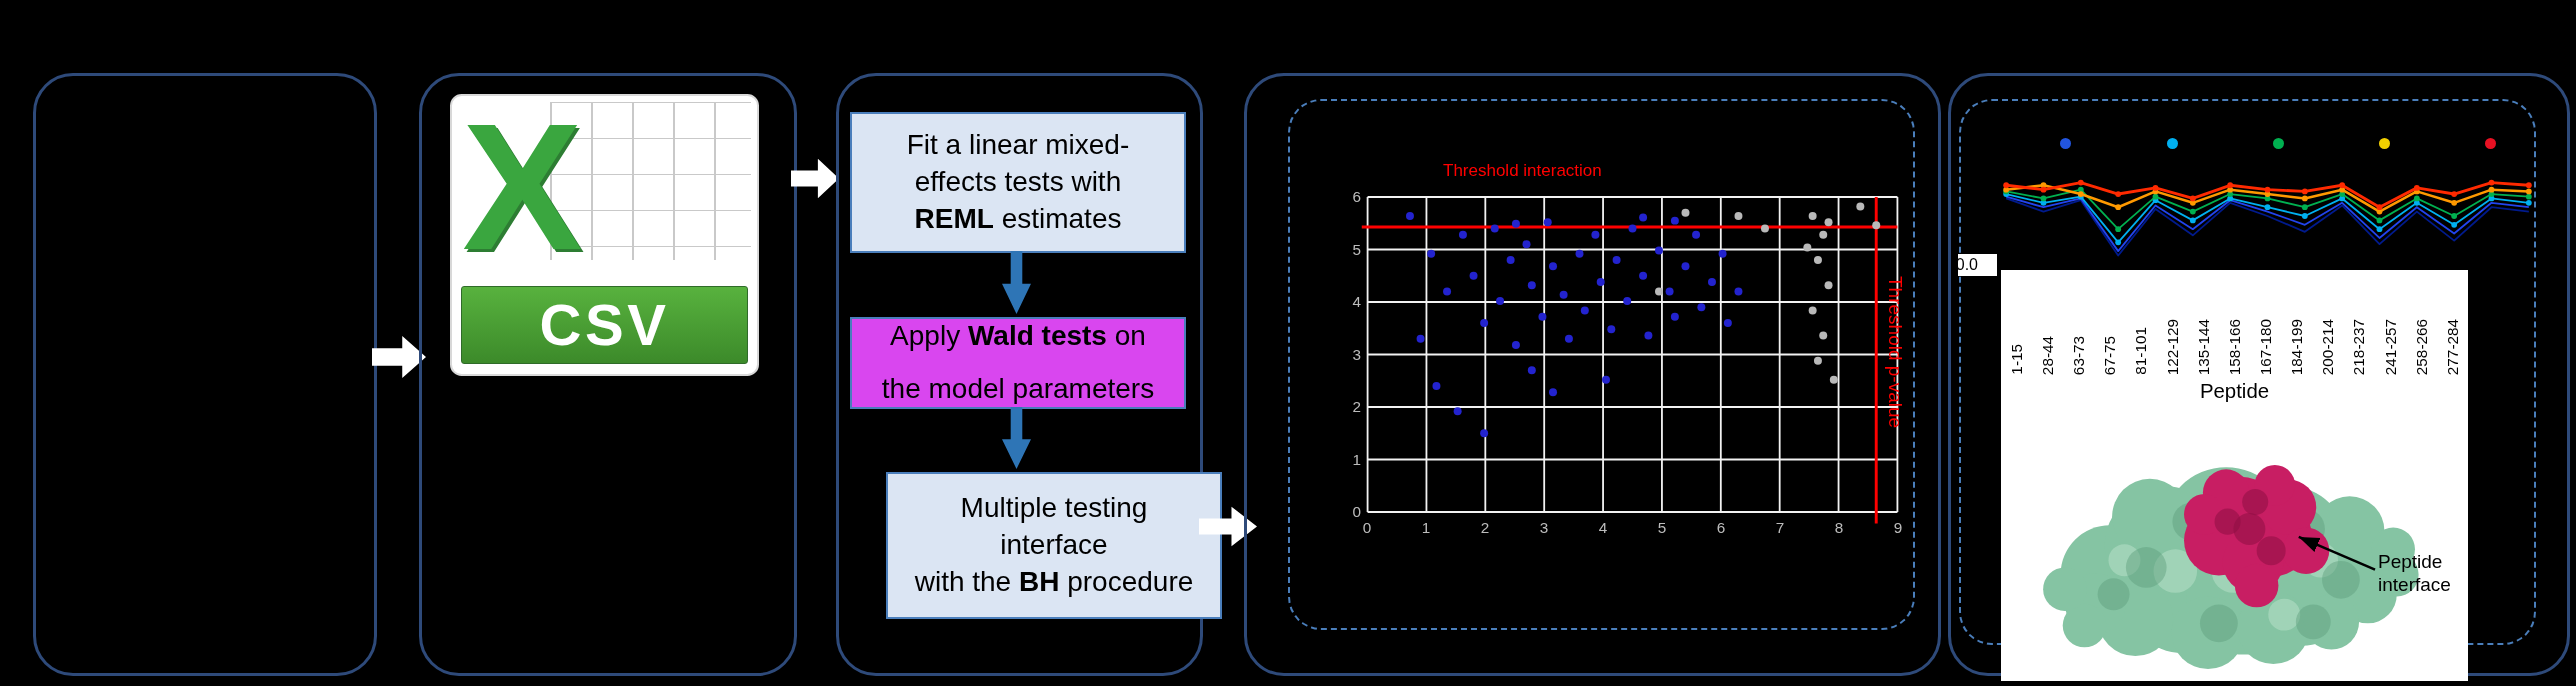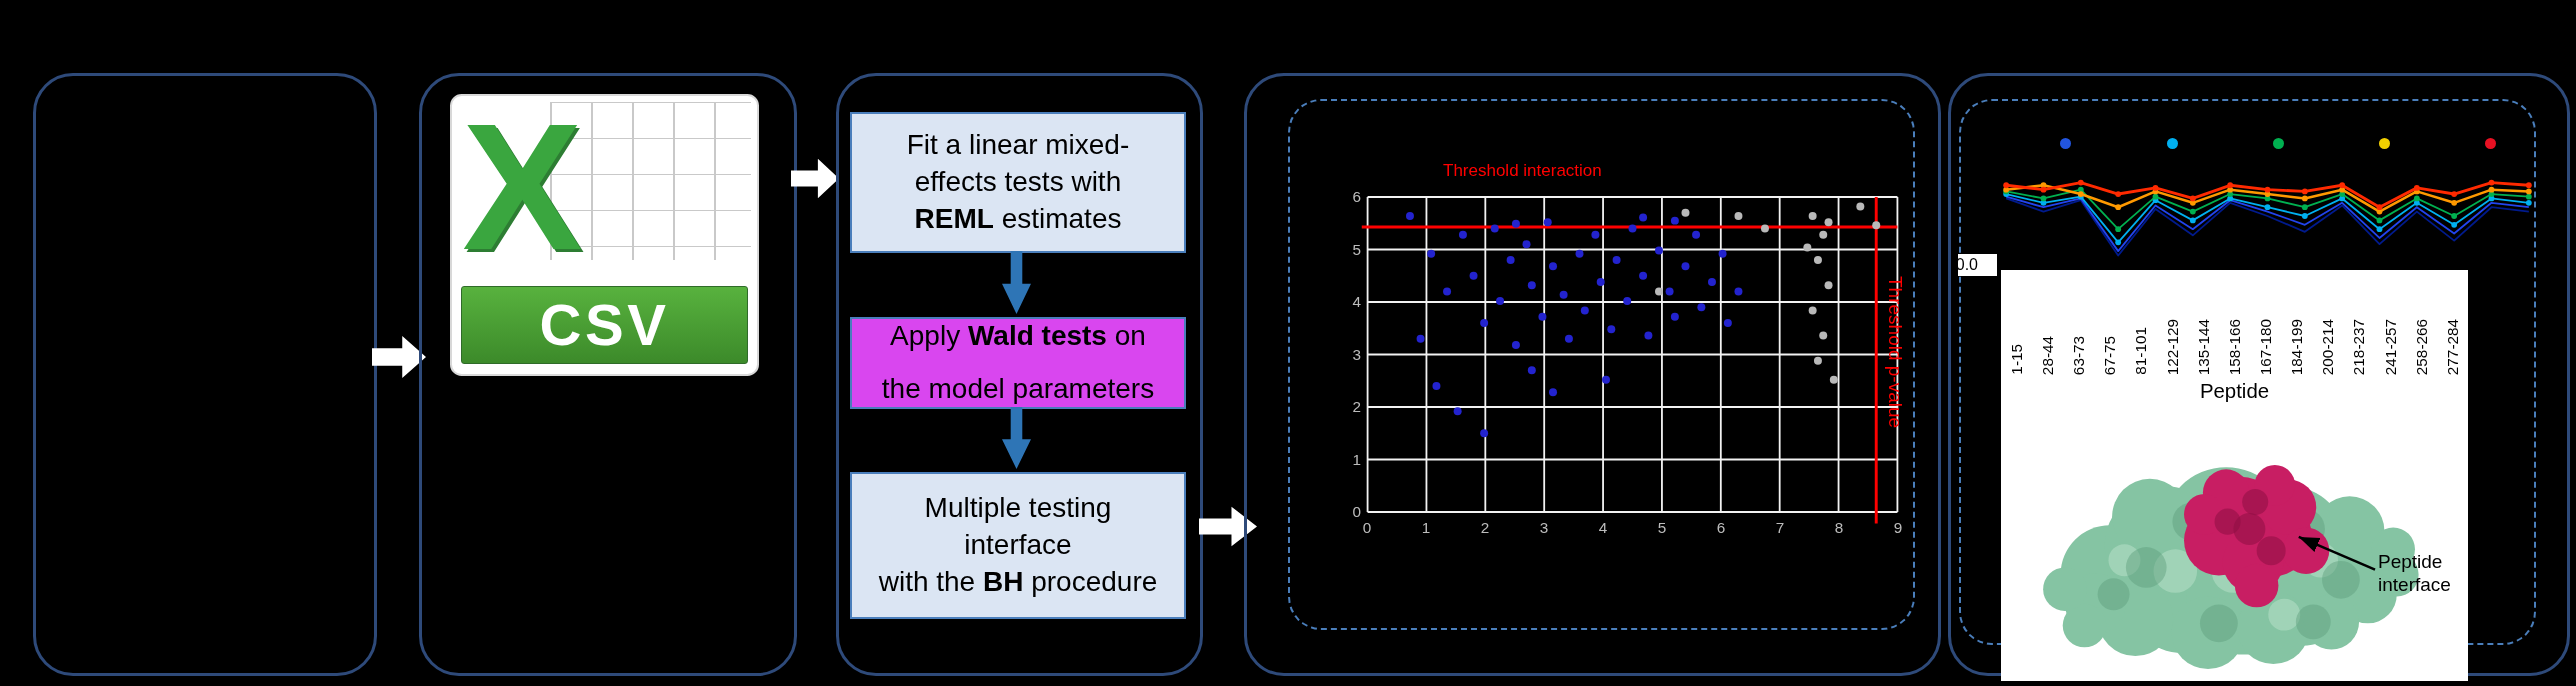--- a/index.html
+++ b/index.html
@@ -97,21 +97,21 @@
     <div><span>Fit a linear mixed-</span></div>
     <div><span>effects tests with</span></div>
     <div><b>REML</b><span> estimates</span></div>
   </div>
   <div class="varrow" id="varrow-1"></div>
   <div class="stepbox" id="box-wald" style="background: #d946ef; border-color: rgb(74, 126, 187); gap: 16px;">
     <div><span>Apply </span><b>Wald tests</b><span> on</span></div>
     <div><span>the model parameters</span></div>
   </div>
   <div class="varrow" id="varrow-2"></div>
-  <div class="stepbox" id="box-bh" style="background: rgb(219, 229, 243); border-color: rgb(74, 126, 187);">
+  <div class="stepbox" id="box-bh" style="background: rgb(219, 229, 243); border-color: rgb(74, 126, 187); margin-left: 36px;">
     <div><span>Multiple testing</span></div>
     <div><span>interface</span></div>
     <div><span>with the </span><b>BH</b><span> procedure</span></div>
   </div>
 
   <div class="harrow" id="arrow-3"></div>
 
   <div class="panel" id="panel-scatter"></div>
   <div class="dashed" id="dash-scatter"></div>
   <div id="threshold-interaction" style="color: rgb(255, 0, 0);">Threshold interaction</div>

